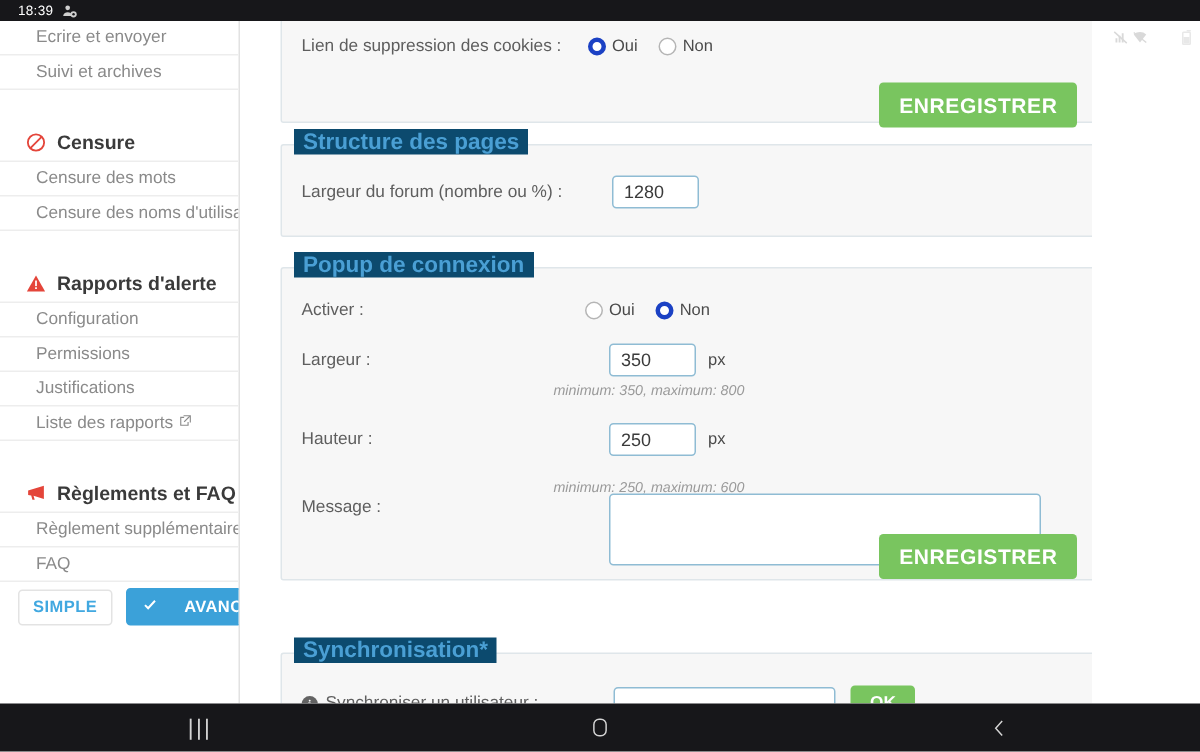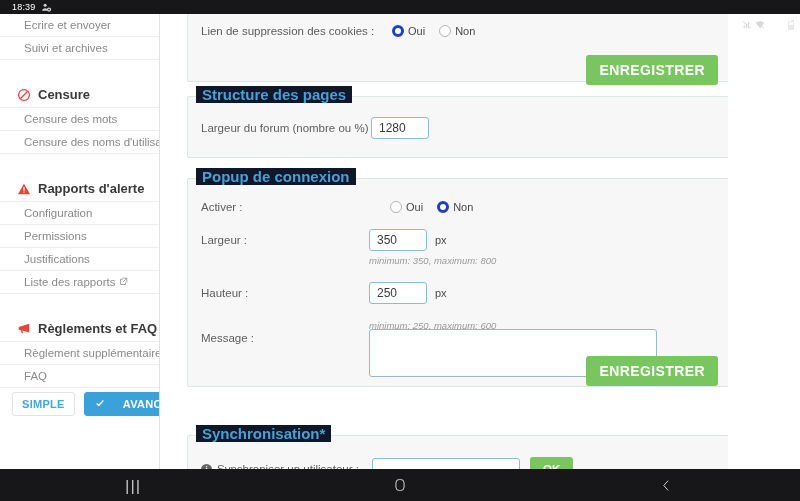--- a/index.html
+++ b/index.html
@@ -117,21 +117,21 @@
     position: absolute;
     left: 27px;
     width: 545px;
     background: #f7f7f7;
     border: 1px solid #dfe6ea;
     border-radius: 2px;
   }
   .legend {
     position: absolute;
     top: -11px; left: 8px;
-    background: #0f172a;
+    background: #0c4a6e;
     padding: 0 6px;
     color: #4a9fd4;
     font-size: 15px;
     font-weight: bold;
     white-space: nowrap;
   }
 
   .row {
     display: flex; align-items: flex-start;
   }
@@ -162,20 +162,21 @@
   
   .txt {
     border: 1px solid #8fbcd4;
     border-radius: 3px;
     background: #ffffff;
     font-size: 12px;
     color: #3a3a3a;
     font-family: "Liberation Sans", sans-serif;
     padding: 3px 7px;
     outline: none;
+    margin-left: 37px;
   }
   textarea.txt { resize: none; }
 
   .btn-green {
     background: #79c55f;
     color: #ffffff;
     border: none; border-radius: 3px;
     font-size: 14px; font-weight: bold;
     letter-spacing: .4px;
     padding: 7px 13px;

